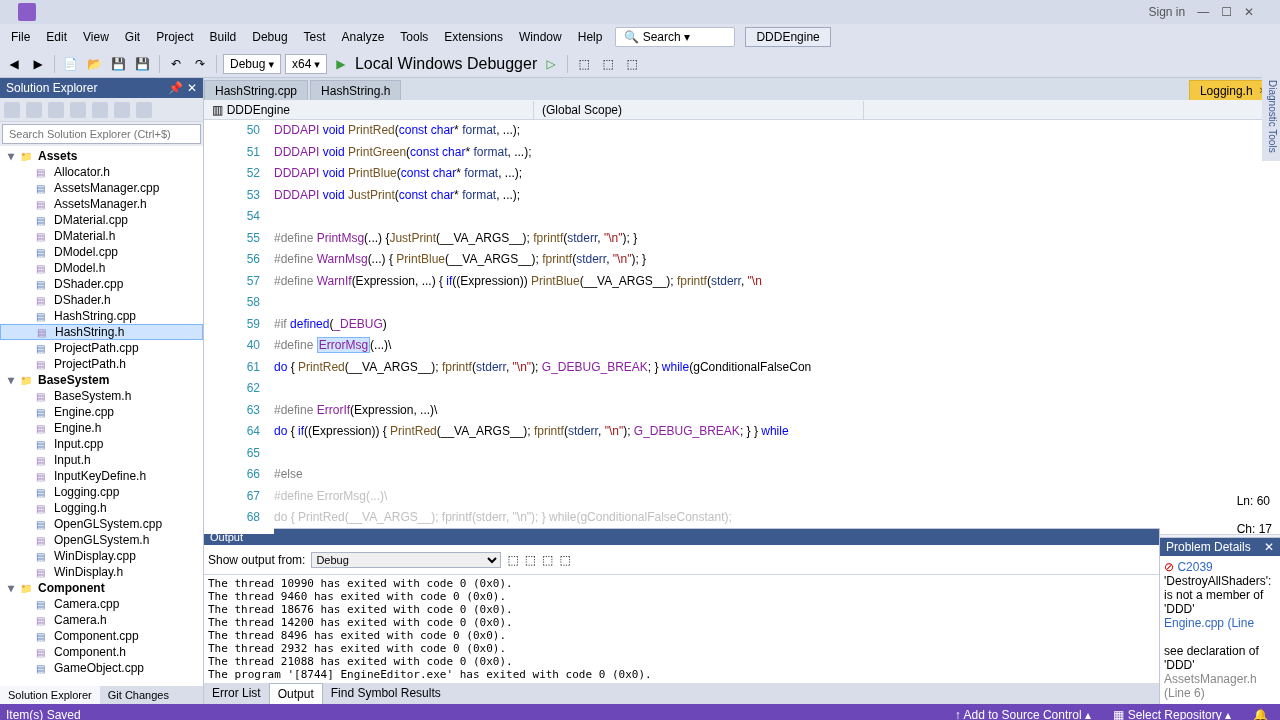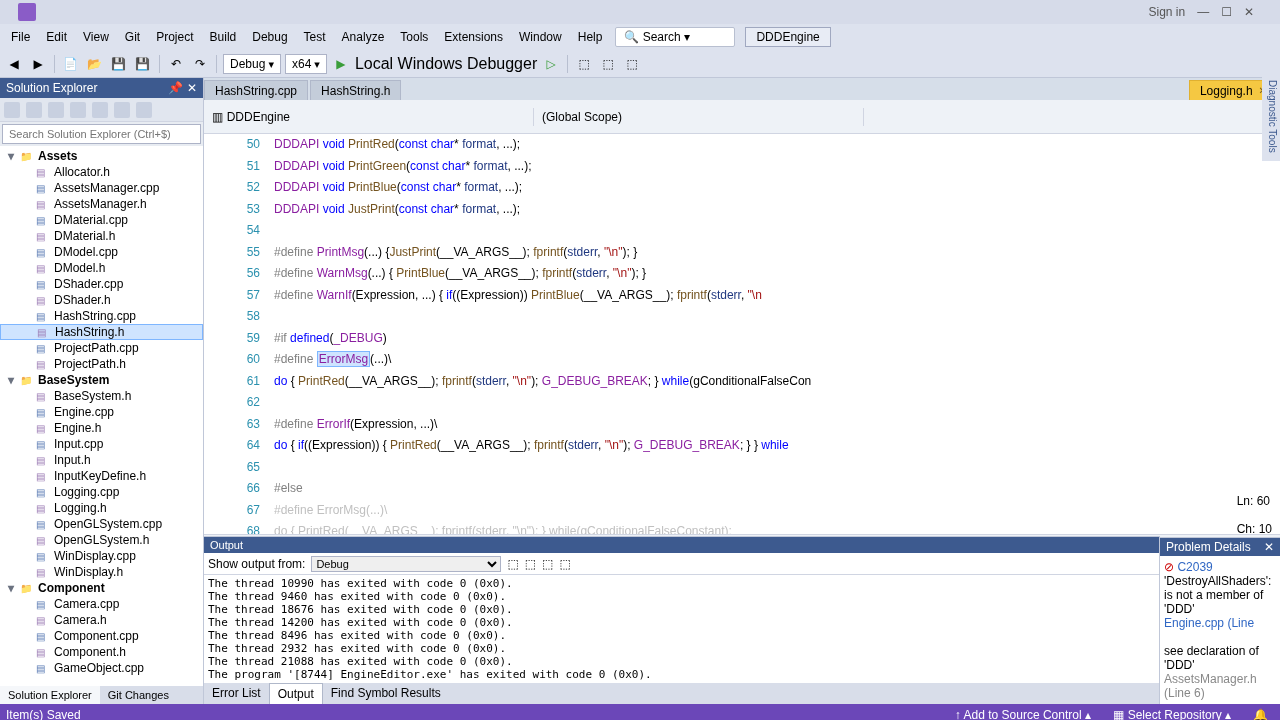--- a/index.html
+++ b/index.html
@@ -33,41 +33,41 @@
 .tree .icon.h::before { content:"▤"; color:#9b7bb4; font-size:10px;}
 .solex-tabs { display:flex; background:#d8dde9; }
 .solex-tabs span { padding:3px 8px; font-size:11px; }
 .solex-tabs .active { background:#f5f7fa; }
 .editor { flex:1; display:flex; flex-direction:column; background:#fff; }
 .tabstrip { height:22px; background:#d6dee9; display:flex; align-items:flex-end; }
 .tab { padding:3px 10px; font-size:11px; background:#c4cdda; margin-right:2px; height:20px; display:flex; align-items:center; border:1px solid #b0b8ca; border-bottom:none;}
 .tab.active { background:#f5c842; border-color:#e0b030;}
 .tab.right { margin-left:auto; }
 .tab .x { margin-left:6px; color:#7a6020; font-size:10px; }
-.breadcrumb { height:34px; background:#eef2f7; display:flex; align-items:center; border-bottom:1px solid #d0d5e2; font-size:11px; }
+.breadcrumb { height:20px; background:#eef2f7; display:flex; align-items:center; border-bottom:1px solid #d0d5e2; font-size:11px; }
 .breadcrumb .bc { padding:2px 8px; border-right:1px solid #d0d5e2; flex:0 0 auto;}
 .breadcrumb .bc.w1 { width:330px; }
 .breadcrumb .bc.w2 { width:330px; }
 .code { flex:1; display:flex; font-family:Consolas,monospace; font-size:14px; overflow:hidden; position:relative;}
 .gutter { width:70px; text-align:right; color:#2b91af; padding-right:14px; background:#fff; line-height:21.5px; padding-top:0px;}
 .lines { flex:1; white-space:pre; line-height:21.5px; overflow:hidden;}
 .k-macro { color:#8a1fa0; }
 .k-kw { color:#0000ff; }
 .k-func { color:#74531f; }
 .k-pp { color:#808080; }
 .k-str { color:#a31515; }
 .k-id { color:#1f377f; }
 .k-ppi { color:#c0c0c0; }
 .hl { background:#cfe4ff; border:1px solid #7eb6ff; padding:0 1px;}
 .code-status { height:16px; background:#eef2f7; border-top:1px solid #d0d5e2; display:flex; align-items:center; font-size:10px; padding:0 8px; gap:12px;}
 .code-status .right { margin-left:auto; display:flex; gap:14px;flex-direction:column; }
 .bottom { display:flex; height:154px;align-items:flex-end; }
 .output { flex:1; background:#fff; display:flex; flex-direction:column; border-top:1px solid #c0c7d8; border-right:1px solid #c0c7d8;}
 .output .hdr { background:#3d5a8f; color:#fff; padding:2px 6px; font-size:11px;}
-.output .tb { height:22px; display:flex; align-items:center; padding:9px 4px; gap:6px; border-bottom:1px solid #d0d5e2; font-size:11px;}
+.output .tb { height:30px; display:flex; align-items:center; padding:9px 4px; gap:6px; border-bottom:1px solid #d0d5e2; font-size:11px;}
 .output .tb select { border:1px solid #adb3c7; font-size:11px; width:190px;}
 .output pre { flex:1; font-family:Consolas,monospace; font-size:11px; padding:2px 4px; overflow:auto; line-height:13px;}
 .output .btabs { display:flex; background:#d8dde9; font-size:11px;}
 .output .btabs span { padding:3px 8px; }
 .output .btabs .active { background:#fff; border:1px solid #b0b8ca; border-bottom:none;}
 .probdet { width:120px; flex:0 0 120px; background:#fff; border-top:1px solid #c0c7d8; display:flex; flex-direction:column; font-size:11px;}
 .probdet .hdr { background:#3d5a8f; color:#fff; padding:2px 6px; font-size:11px; display:flex; justify-content:space-between;}
 .probdet .body { padding:4px; flex:1; line-height:14px;}
 .probdet .err { color:#3067c4; }
 .probdet .grey { color:#888; }
@@ -214,21 +214,21 @@
           <div>50</div>
           <div>51</div>
           <div>52</div>
           <div>53</div>
           <div>54</div>
           <div>55</div>
           <div>56</div>
           <div>57</div>
           <div>58</div>
           <div>59</div>
-          <div>60</div>
+          <div>40</div>
           <div>61</div>
           <div>62</div>
           <div>63</div>
           <div>64</div>
           <div>65</div>
           <div>66</div>
           <div>67</div>
           <div>68</div>
           <div>69</div>
         </div>
@@ -252,21 +252,21 @@
 <span class="k-ppi">#define ErrorMsg(...)\</span>
 <span class="k-ppi">do { PrintRed(__VA_ARGS__); fprintf(stderr, "\n"); } while(gConditionalFalseConstant);</span>
 
 </div>
     </div>
     <div class="code-status">
       <span>188 %</span>
       <span style="color:#3a9d3a">● <span>No issues found</span></span>
       <div class="right">
         <span>Ln: 60</span>
-        <span>Ch: 10</span>
+        <span>Ch: 17</span>
         <span>SPC</span>
         <span>CRLF</span>
       </div>
     </div>
 
     <div class="bottom">
       <div class="output">
         <div class="hdr">Output</div>
         <div class="tb">
           <span>Show output from:</span>

